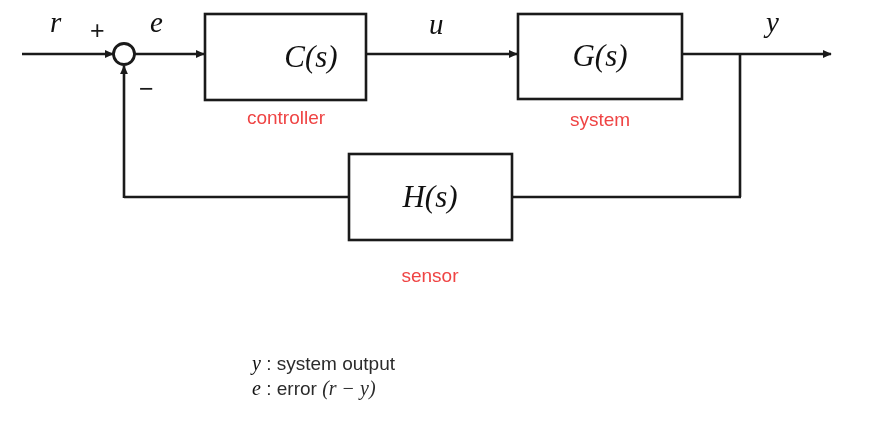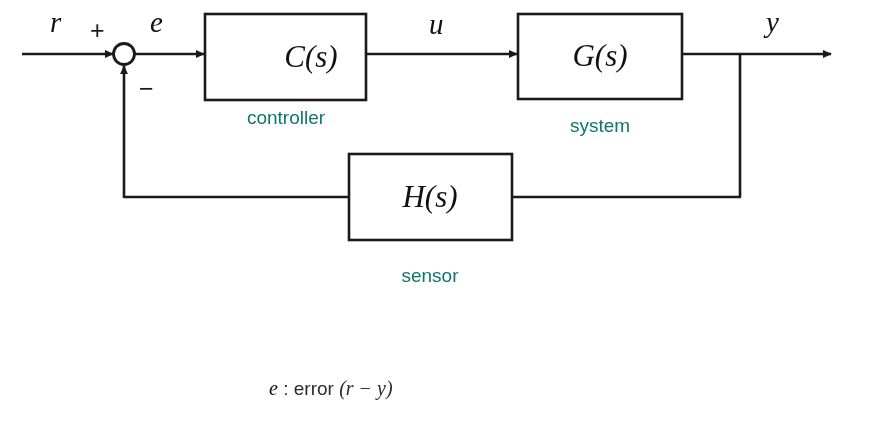--- a/index.html
+++ b/index.html
@@ -43,21 +43,21 @@
   }
   .sign {
     font-family: "Liberation Sans", sans-serif;
     font-size: 25px;
     color: #1a1a1a;
     font-style: normal;
   }
   .caption {
     font-family: "Liberation Sans", sans-serif;
     font-size: 19px;
-    color: #0f766e;
+    color: #ef4444;
     font-style: normal;
   }
   .legend-row {
     position: absolute;
     left: 252px;
     white-space: nowrap;
     font-family: "Liberation Sans", sans-serif;
     font-size: 19px;
     color: #2b2b2b;
     line-height: 1;
@@ -144,28 +144,31 @@
   </div>
 
   <div class="box-label-wrap" style="left:600px; top:56px;">
     <span class="math blockname">G(s)</span>
   </div>
 
   <div class="box-label-wrap" style="left:286px; top:118px;">
     <span class="caption">controller</span>
   </div>
 
-  <div class="box-label-wrap" style="left:600px; top:126px;">
+  <div class="box-label-wrap" style="left:600px; top:120px;">
     <span class="caption">system</span>
   </div>
 
   <div class="box-label-wrap" style="left:430px; top:276px;text-align:right;">
     <span class="caption">sensor</span>
   </div>
 
 
 
+  <div class="legend-row" style="top:353px;">
+    <span class="legend-sym">y</span><span class="legend-txt"> : </span><span class="legend-txt">system output</span><span class="legend-math"></span>
+  </div>
 
-  <div class="legend-row" style="top:378px;margin-left:17px;">
+  <div class="legend-row" style="top:378px;">
     <span class="legend-sym">e</span><span class="legend-txt"> : </span><span class="legend-txt">error </span><span class="legend-math">(r − y)</span>
   </div>
 
 </div>
 
 </body></html>

